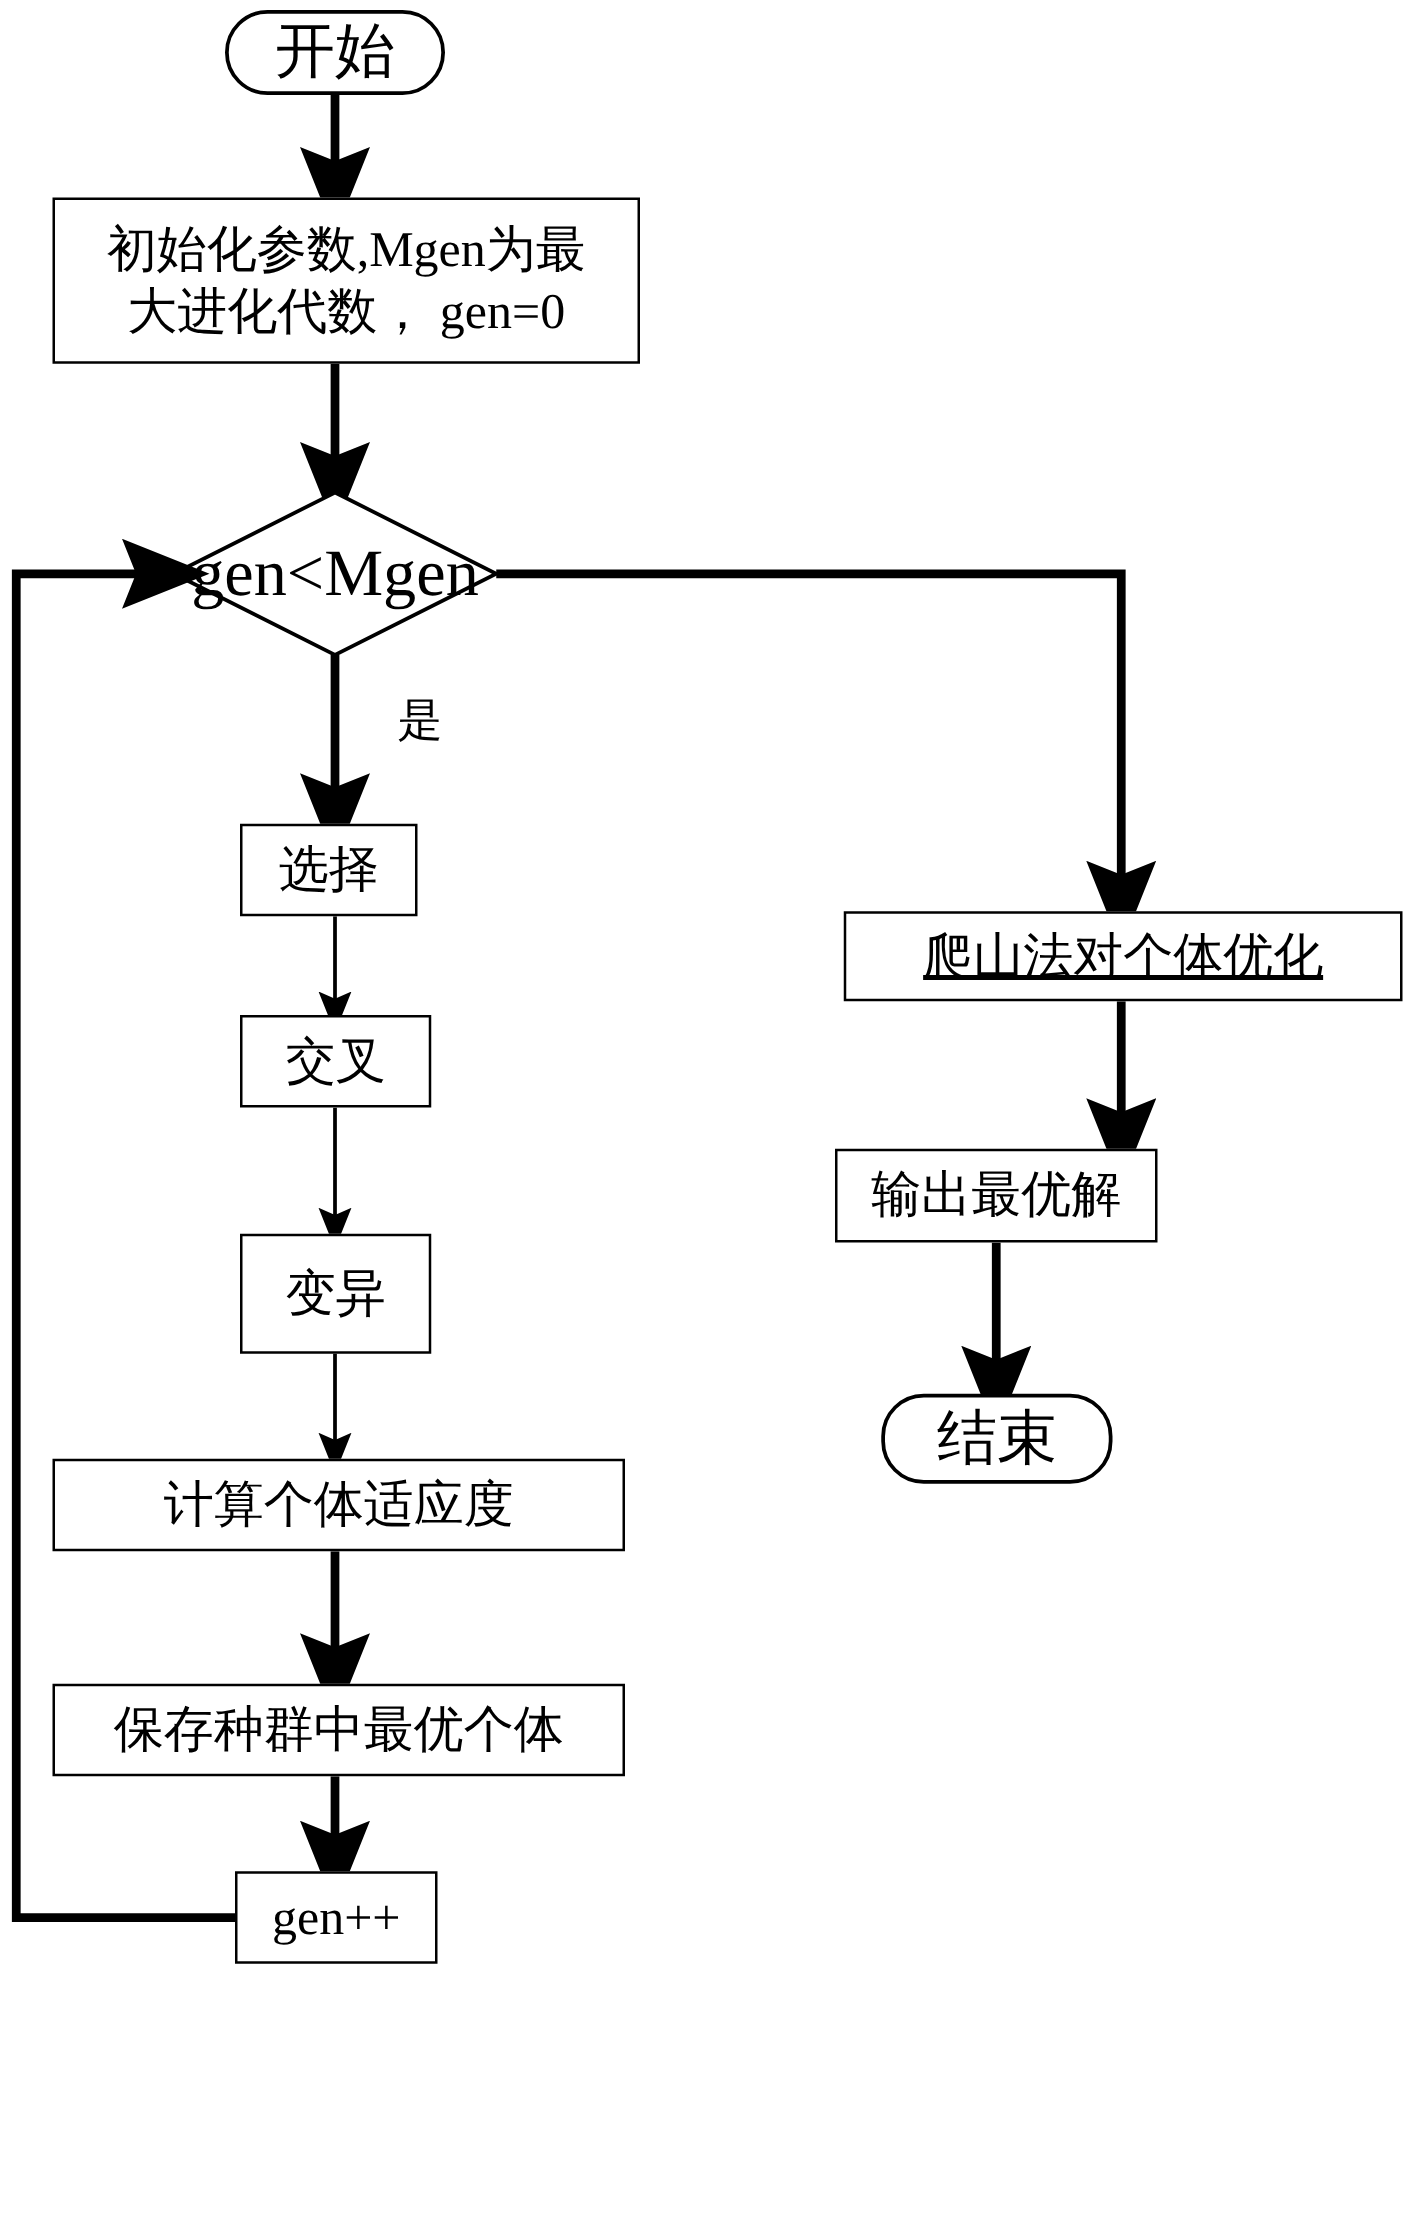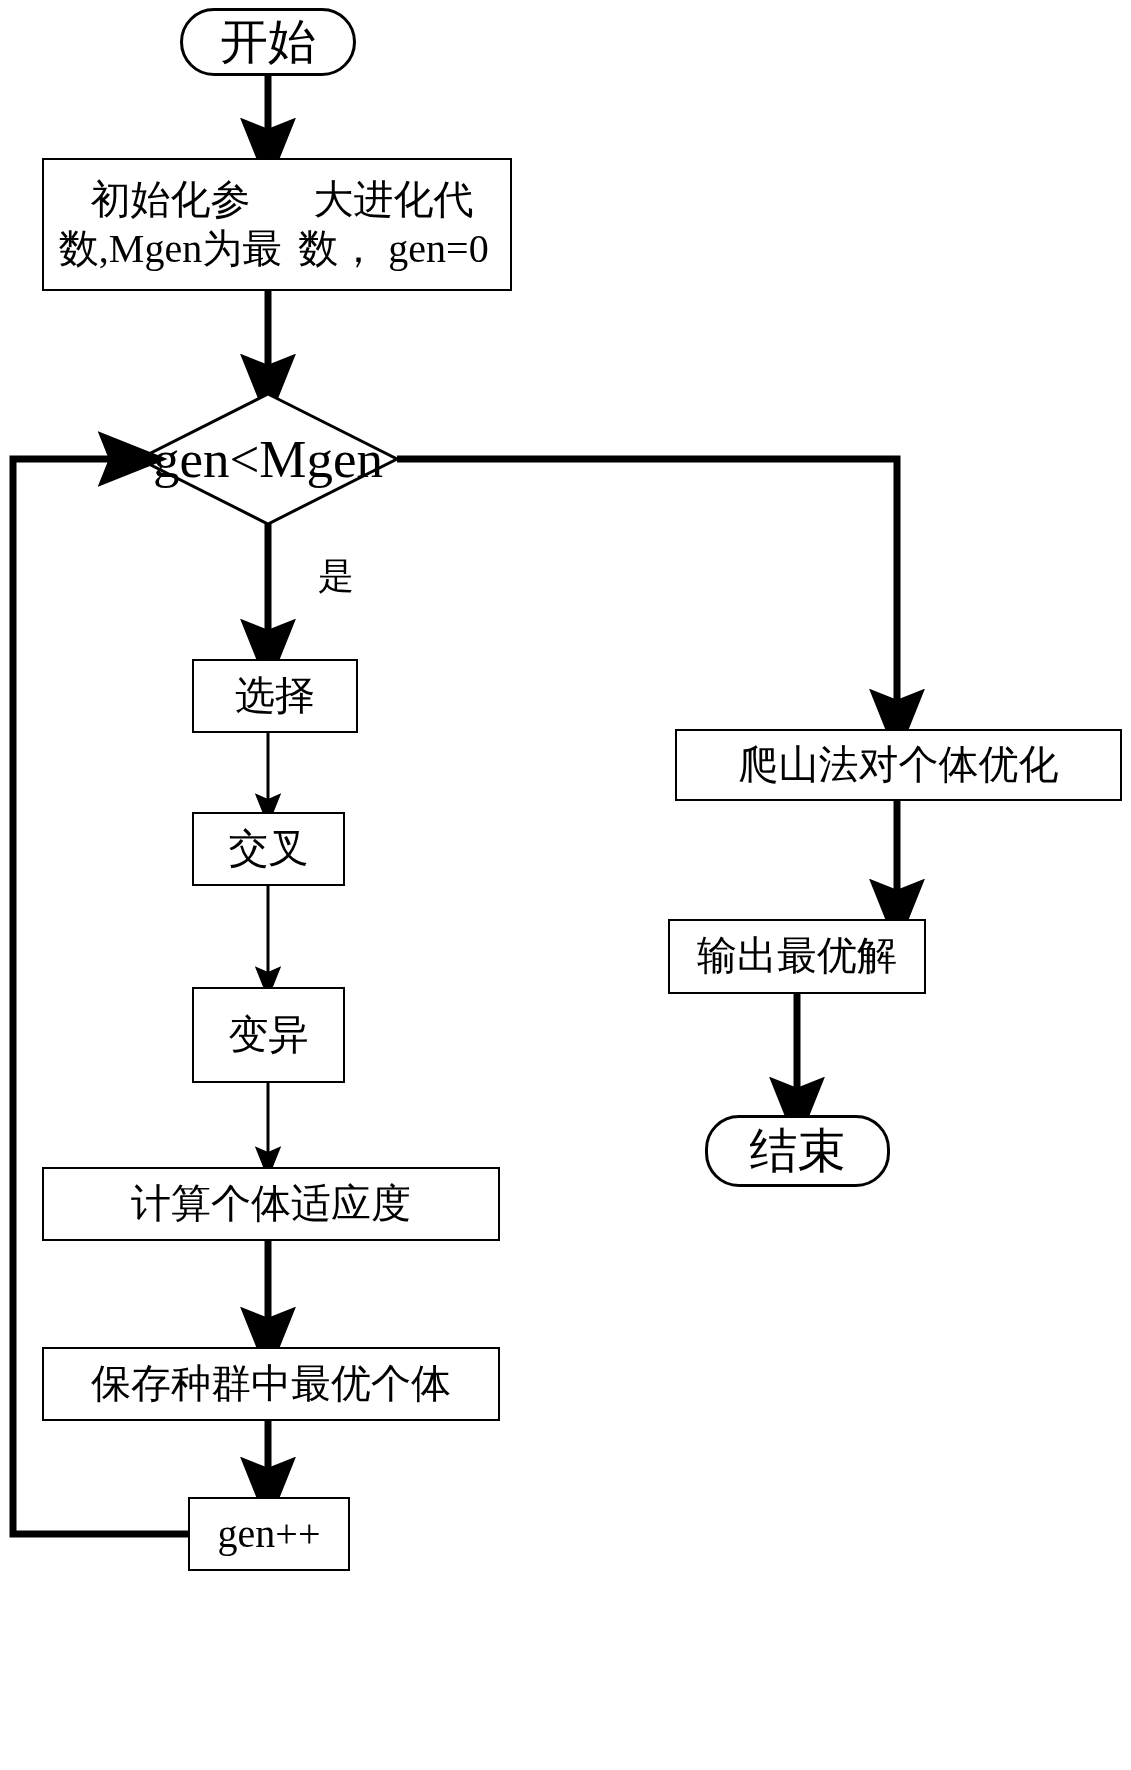--- a/index.html
+++ b/index.html
@@ -57,34 +57,34 @@
 
     <line x1="897" y1="801" x2="897" y2="915" stroke="#000" stroke-width="7" marker-end="url(#ah)"></line>
 
     <line x1="797" y1="994" x2="797" y2="1113" stroke="#000" stroke-width="7" marker-end="url(#ah)"></line>
   </svg>
 
   <div class="node terminator" style="left:180px;top:8px;width:176px;height:68px;">
     <span>开始</span>
   </div>
 
-  <div class="node process init-text" style="left:42px;top:158px;width:470px;height:133px;flex-direction:row;">
+  <div class="node process init-text" style="left:42px;top:158px;width:470px;height:133px;flex-direction:column;">
     <span>初始化参数,Mgen为最</span>
     <span>大进化代数， gen=0</span>
   </div>
 
   <div class="decision" style="left:139px;top:394px;width:258px;height:130px;">
     <span>gen&lt;Mgen</span>
   </div>
 
   <div class="edge-label" style="left:318px;top:552px;">
     <span>是</span>
   </div>
 
-  <div class="node process" style="left:192px;top:659px;width:166px;height:74px;text-align:center;">
+  <div class="node process" style="left:192px;top:659px;width:142px;height:74px;text-align:center;">
     <span>选择</span>
   </div>
 
   <div class="node process" style="left:192px;top:812px;width:153px;height:74px;">
     <span>交叉</span>
   </div>
 
   <div class="node process" style="left:192px;top:987px;width:153px;height:96px;">
     <span>变异</span>
   </div>
@@ -94,21 +94,21 @@
   </div>
 
   <div class="node process" style="left:42px;top:1347px;width:458px;height:74px;">
     <span>保存种群中最优个体</span>
   </div>
 
   <div class="node process" style="left:188px;top:1497px;width:162px;height:74px;">
     <span>gen++</span>
   </div>
 
-  <div class="node process" style="left:675px;top:729px;width:447px;height:72px;">
+  <div class="node process" style="left:675px;top:729px;width:447px;height:72px;text-decoration:underline;">
     <span>爬山法对个体优化</span>
   </div>
 
   <div class="node process" style="left:668px;top:919px;width:258px;height:75px;">
     <span>输出最优解</span>
   </div>
 
   <div class="node terminator" style="left:705px;top:1115px;width:185px;height:72px;">
     <span>结束</span>
   </div>

